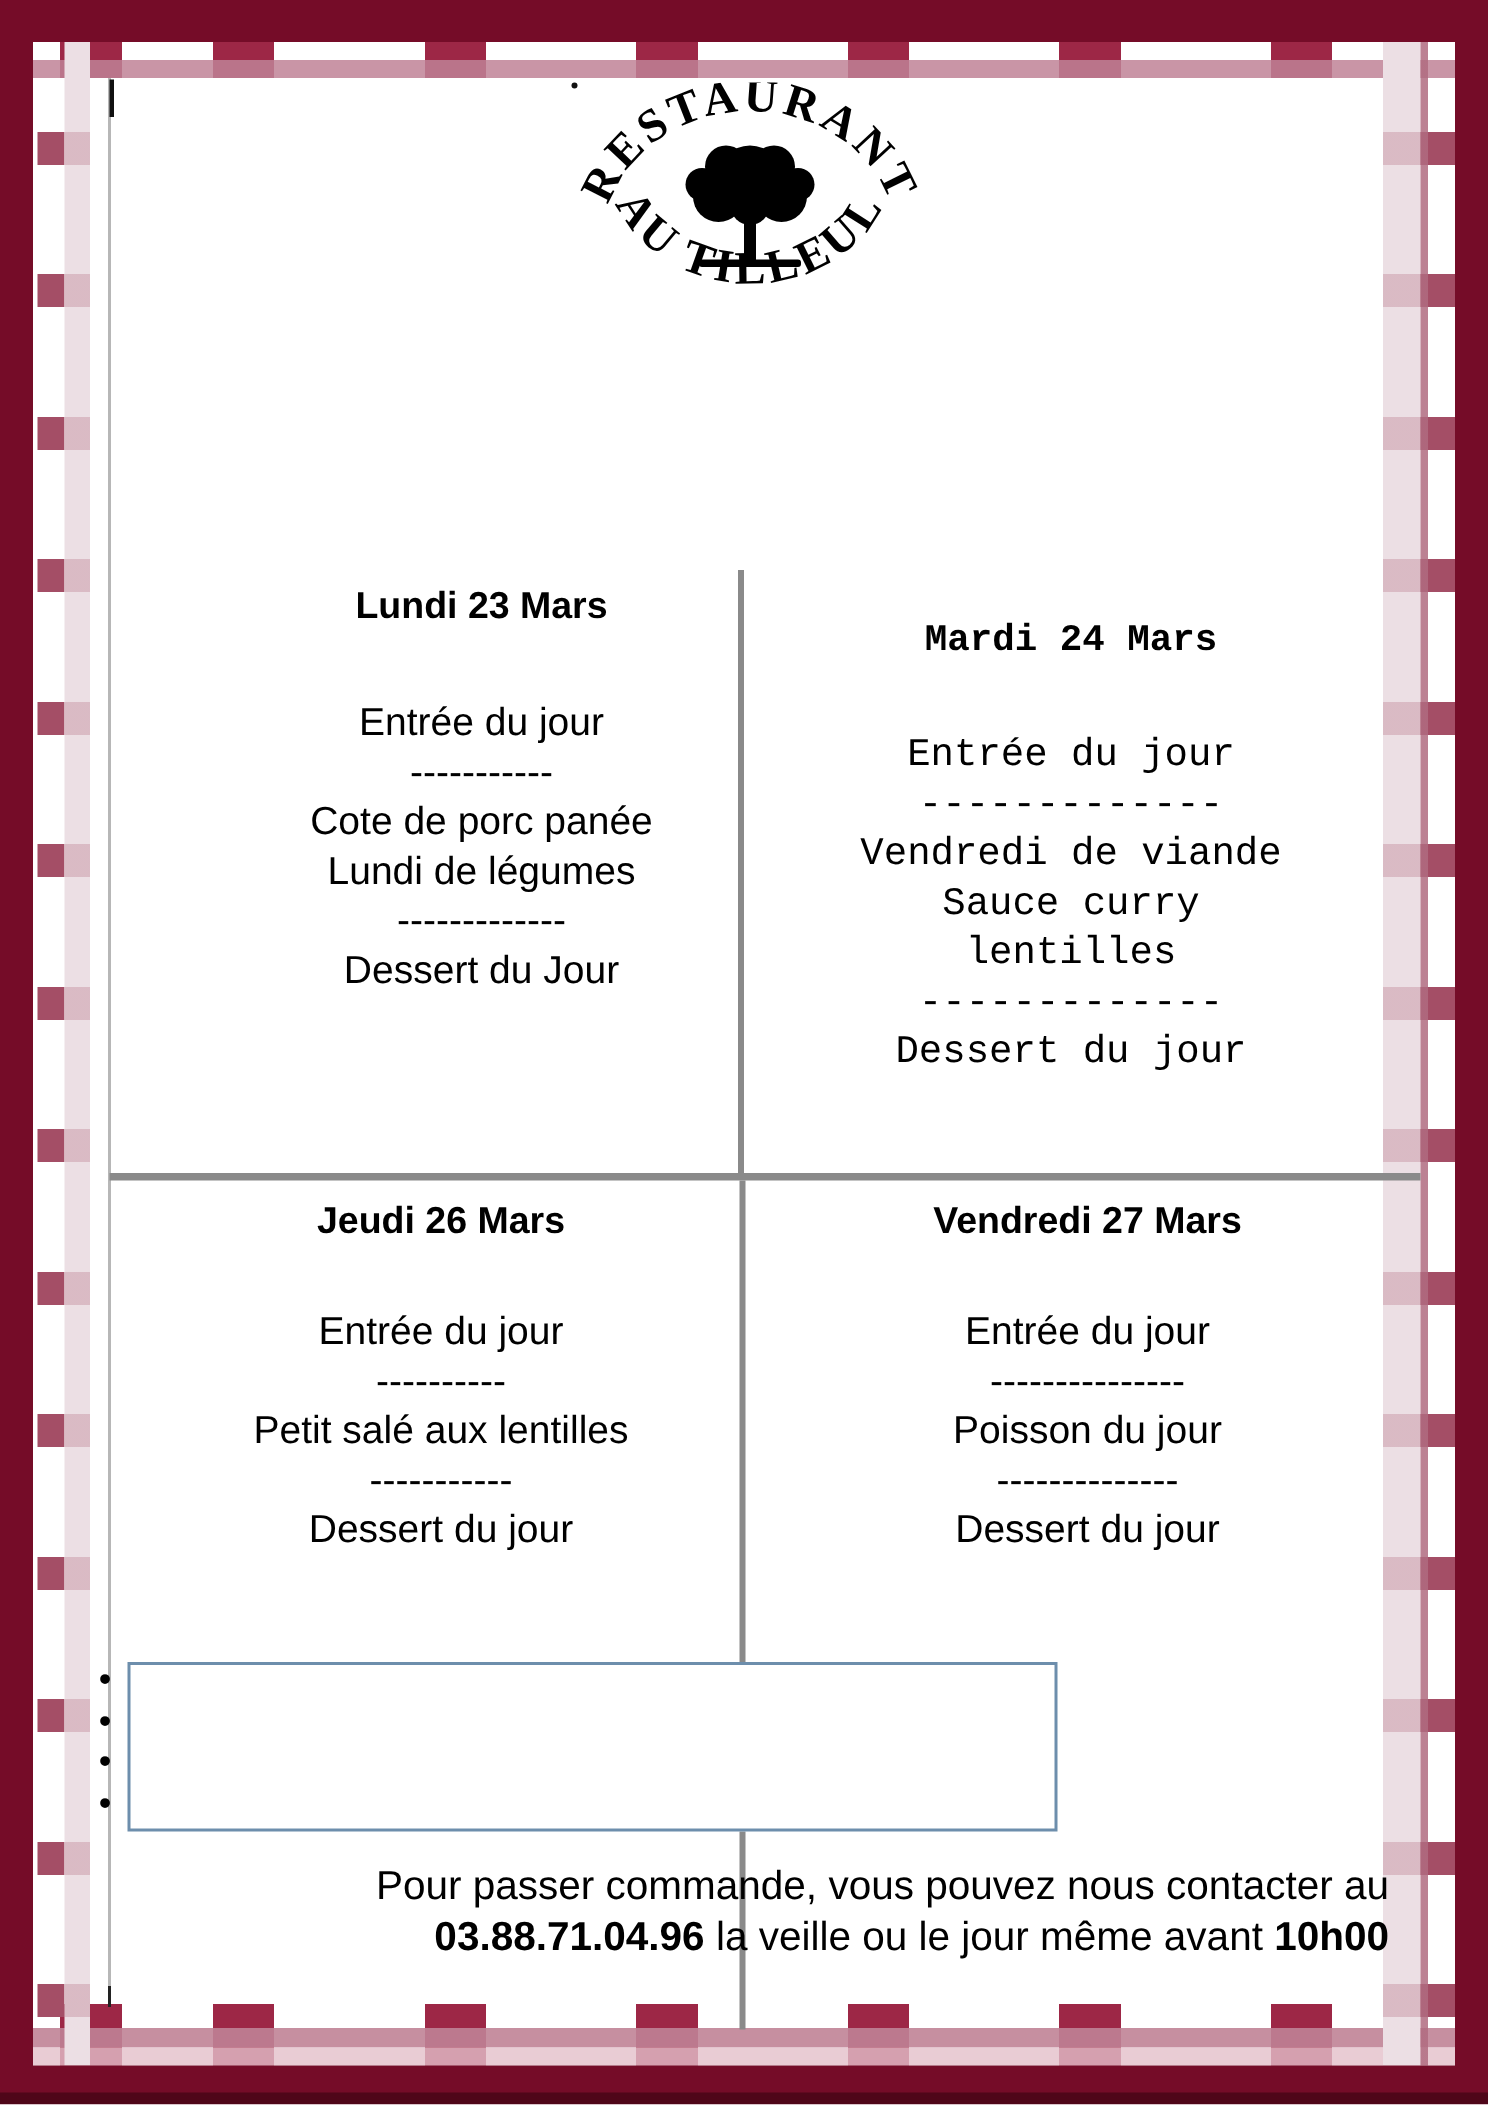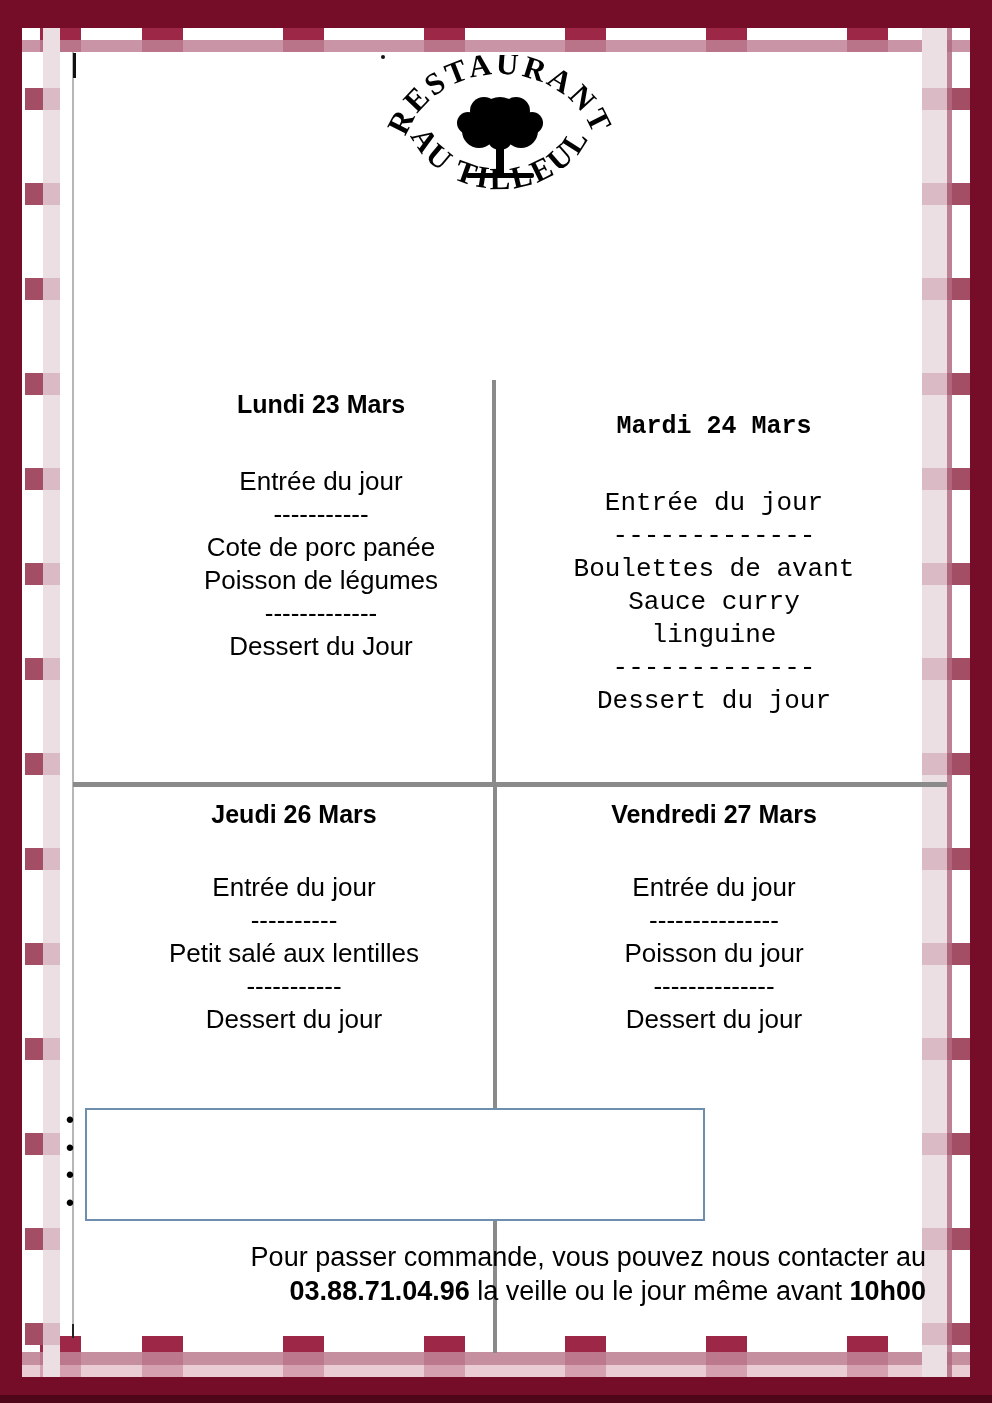--- a/index.html
+++ b/index.html
@@ -65,21 +65,21 @@
   
   .divider{position:absolute;background:var(--divider-gray);z-index:1;}
   .div-v1{left:492px;top:380px;width:4px;height:402px;}
   .div-h {left:73px;top:782px;width:874px;height:5px;}
   .div-v2{left:493px;top:787px;width:4px;height:566px;}
   
   .quadrant{position:absolute;text-align:center;z-index:2;}
   .q1{left:73px;top:382px;width:496px;}
   .q2{left:496px;top:404px;width:436px;font-family:Liberation Mono, monospace;}
   .q3{left:73px;top:792px;width:442px;}
-  .q4{left:496px;top:792px;width:436px;}
+  .q4{left:507px;top:792px;width:436px;}
   .day-title{font-size:25px;font-weight:700;padding-top:8px;}
   .menu-lines{margin-top:46px;font-size:26px;line-height:33px;}
   .q3 .menu-lines,.q4 .menu-lines{margin-top:42px;}
   
   .note-box{
     position:absolute;left:85px;top:1108px;width:620px;height:113px;box-sizing:border-box;
     background:#fff;border:2px solid var(--box-border);z-index:2;
   }
   .bullets{position:absolute;left:62px;top:1106px;width:16px;text-align:center;z-index:2;}
   .bullets .bullet{height:27.5px;font-size:24px;line-height:27px;}
@@ -138,33 +138,33 @@
   <div class="divider div-v1"></div>
   <div class="divider div-h"></div>
   <div class="divider div-v2"></div>
 
   <div class="quadrant q1">
     <div class="day-title">Lundi 23 Mars</div>
     <div class="menu-lines">
         <div class="menu-line">Entrée du jour</div>
         <div class="menu-line">-----------</div>
         <div class="menu-line">Cote de porc panée</div>
-        <div class="menu-line">Poisson de légumes</div>
+        <div class="menu-line">Lundi de légumes</div>
         <div class="menu-line">-------------</div>
         <div class="menu-line">Dessert du Jour</div>
       </div>
   </div>
   <div class="quadrant q2">
     <div class="day-title">Mardi 24 Mars</div>
     <div class="menu-lines">
         <div class="menu-line">Entrée du jour</div>
         <div class="menu-line">-------------</div>
-        <div class="menu-line">Boulettes de avant</div>
+        <div class="menu-line">Vendredi de viande</div>
         <div class="menu-line">Sauce curry</div>
-        <div class="menu-line">linguine</div>
+        <div class="menu-line">lentilles</div>
         <div class="menu-line">-------------</div>
         <div class="menu-line">Dessert du jour</div>
       </div>
   </div>
   <div class="quadrant q3">
     <div class="day-title">Jeudi 26 Mars</div>
     <div class="menu-lines">
         <div class="menu-line">Entrée du jour</div>
         <div class="menu-line">----------</div>
         <div class="menu-line">Petit salé aux lentilles</div>

